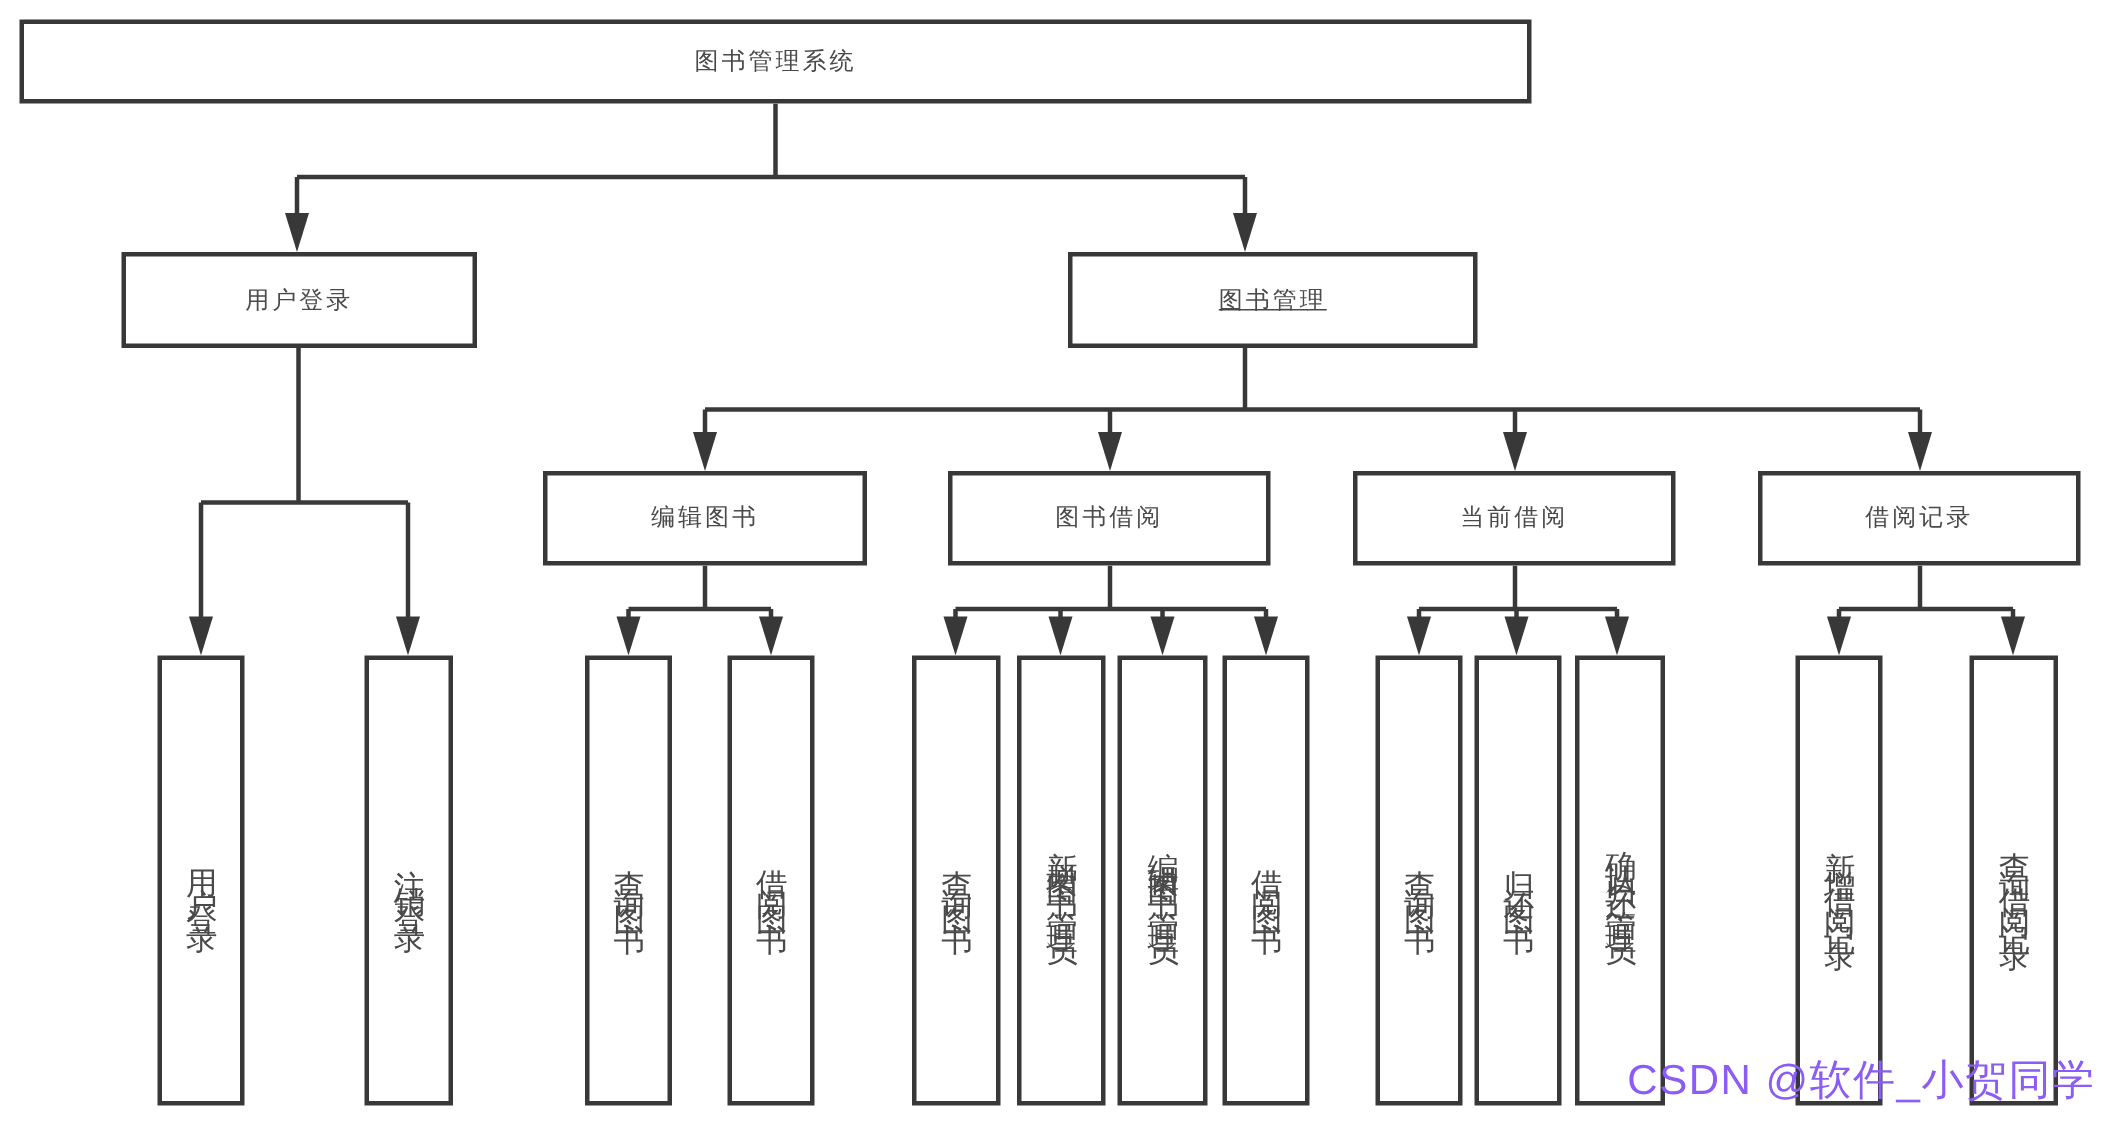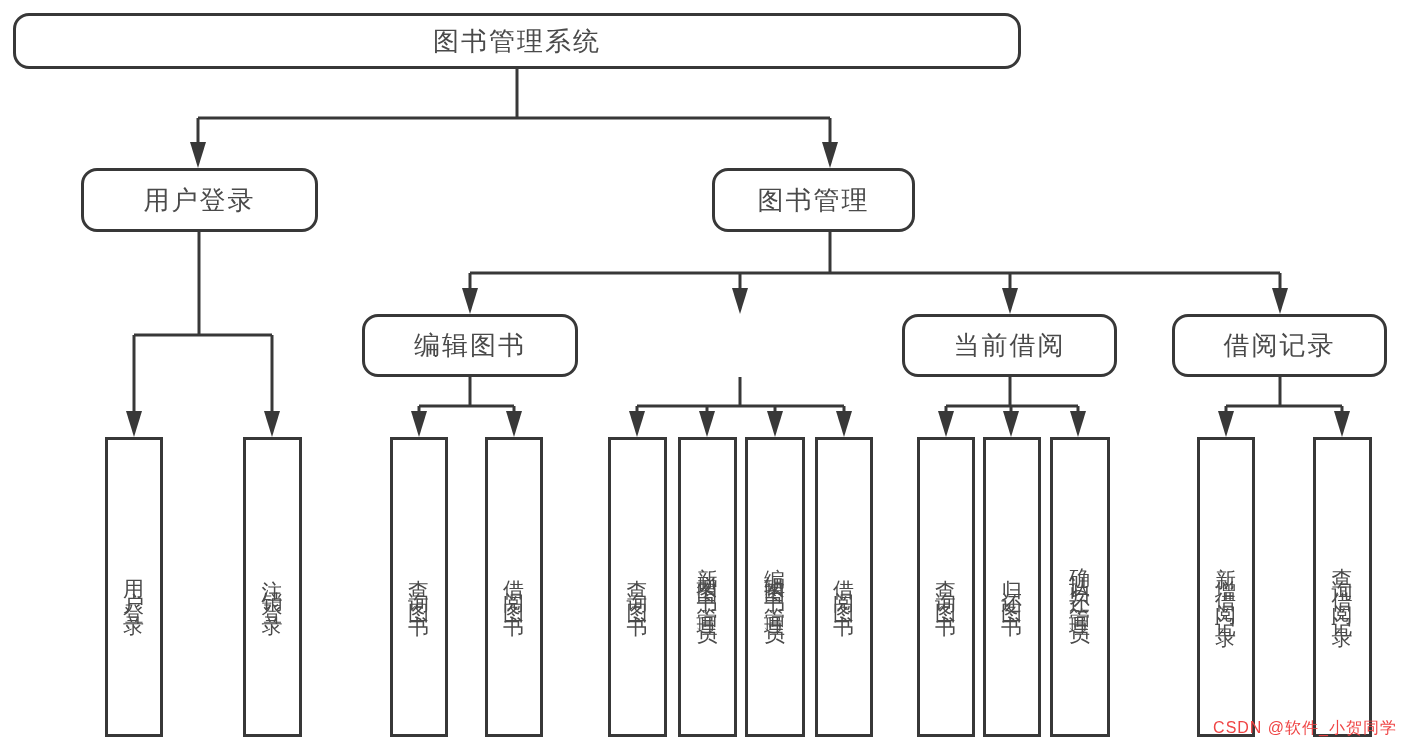--- a/index.html
+++ b/index.html
@@ -26,42 +26,41 @@
     box-sizing: border-box;
     background: #ffffff;
     border: 3px solid #383838;
     color: #4a4a4a;
     display: flex;
     align-items: center;
     justify-content: center;
     text-align: center;
   }
   .hbox {
-    font-size: 26px;
+    font-size: 16px;
     letter-spacing: 2px;
-    border-radius: 16px;
   }
   .vbox {
     width: 58px;
     height: 300px;
     top: 437px;
     font-size: 21px;
     writing-mode: vertical-rl;
     letter-spacing: 12px;
     line-height: 1;
   }
   .vbox.tight {
     letter-spacing: 8px;
   }
   .watermark {
     position: absolute;
     right: 8px;
     bottom: 8px;
-    font-size: 16px;
-    color: #ef4444;
+    font-size: 28px;
+    color: #8b5cf6;
     letter-spacing: 1px;
     white-space: nowrap;
     margin-top: 24px;
   }
 </style>
 </head>
 <body>
 
 <div class="stage">
 
@@ -143,27 +142,30 @@
     </g>
   </svg>
 
   <div class="node hbox" style="left:13px; top:13px; width:1008px; height:56px;">
     <span>图书管理系统</span>
   </div>
 
   <div class="node hbox" style="left:81px; top:168px; width:237px; height:64px;">
     <span>用户登录</span>
   </div>
-  <div class="node hbox" style="left:712px; top:168px; width:203px; height:64px;">
+  <div class="node hbox" style="left:712px; top:168px; width:273px; height:64px;text-decoration:underline;">
     <span>图书管理</span>
   </div>
 
   <div class="node hbox" style="left:362px; top:314px; width:216px; height:63px;">
     <span>编辑图书</span>
   </div>
+  <div class="node hbox" style="left:632px; top:314px; width:215px; height:63px;">
+    <span>图书借阅</span>
+  </div>
   <div class="node hbox" style="left:1172px; top:314px; width:215px; height:63px;">
     <span>借阅记录</span>
   </div>
   <div class="node hbox" style="left:902px; top:314px; width:215px; height:63px;">
     <span>当前借阅</span>
   </div>
 
   <div class="node vbox" style="left:105px;">
     <span>用户登录</span>
   </div>

